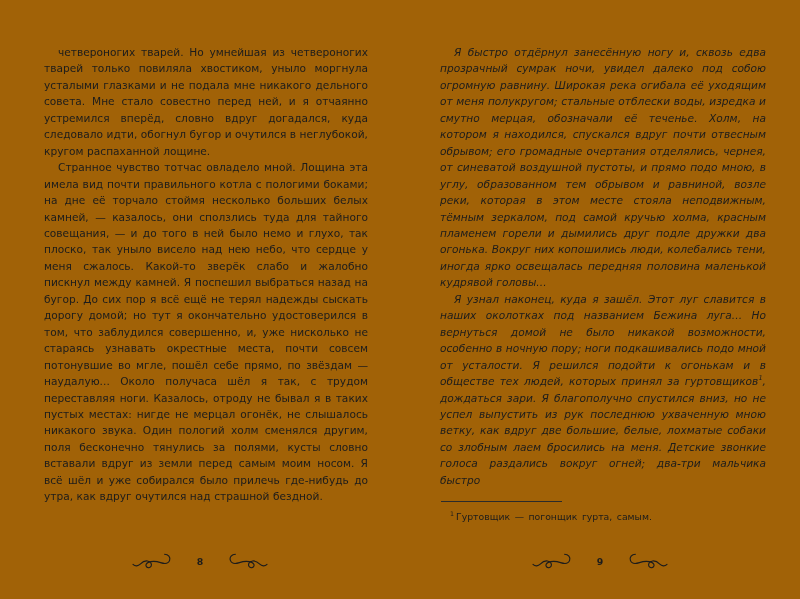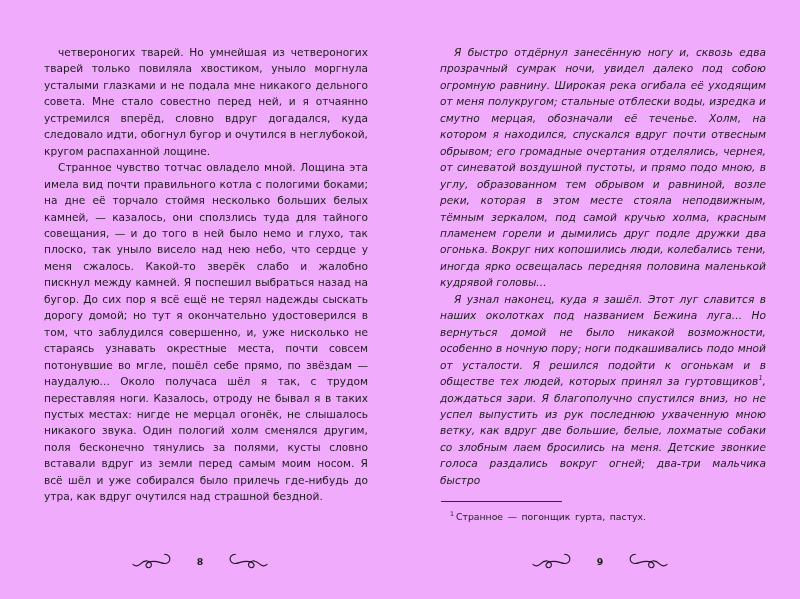--- a/index.html
+++ b/index.html
@@ -11,21 +11,21 @@
     width: 800px;
     height: 599px;
     overflow: hidden;
     font-family: "DejaVu Sans", sans-serif;
     color: #1c1c1c;
   }
   .spread {
     position: relative;
     width: 800px;
     height: 599px;
-    background: #f0abfc;
+    background: #a16207;
   }
   .page {
     position: absolute;
     top: 0;
     height: 599px;
   }
   .page-left  { left: 0px;   width: 400px; }
   .page-right { left: 400px; width: 400px; }
 
   .text-block {
@@ -143,21 +143,21 @@
 
   <div class="page page-right">
 
     <div class="text-block">
       <p class="para">Я быстро отдёрнул занесённую ногу и, сквозь едва прозрачный сумрак ночи, увидел далеко под собою огромную равнину. Широкая река огибала её уходящим от меня полукругом; стальные отблески воды, изредка и смутно мерцая, обозначали её теченье. Холм, на котором я находился, спускался вдруг почти отвесным обрывом; его громадные очертания отделялись, чернея, от синеватой воздушной пустоты, и прямо подо мною, в углу, образованном тем обрывом и равниной, возле реки, которая в этом месте стояла неподвижным, тёмным зеркалом, под самой кручью холма, красным пламенем горели и дымились друг подле дружки два огонька. Вокруг них копошились люди, колебались тени, иногда ярко освещалась передняя половина маленькой кудрявой головы...</p>
       <p class="para"><span>Я узнал наконец, куда я зашёл. Этот луг славится в наших околотках под названием Бежина луга... Но вернуться домой не было никакой возможности, особенно в ночную пору; ноги подкашивались подо мной от усталости. Я решился подойти к огонькам и в обществе тех людей, которых принял за гуртовщиков</span><sup class="fn-ref">1</sup><span>, дождаться зари. Я благополучно спустился вниз, но не успел выпустить из рук последнюю ухваченную мною ветку, как вдруг две большие, белые, лохматые собаки со злобным лаем бросились на меня. Детские звонкие голоса раздались вокруг огней; два-три мальчика быстро</span></p>
     </div>
 
     <div class="footnote-zone">
       <div class="footnote-rule"></div>
-      <p class="footnote-text"><sup>1</sup><span>Странное — погонщик гурта, пастух.</span></p>
+      <p class="footnote-text"><sup>1</sup><span>Гуртовщик — погонщик гурта, самым.</span></p>
     </div>
 
     <div class="folio">
       <span class="orn orn-left">
         <svg viewBox="0 0 46 18" width="46" height="18" aria-hidden="true">
           <path d="M2 12.3 C4.2 14.6, 7.2 14.2, 9.2 12.2 C11.4 10.0, 13.6 8.6, 16.4 9.0
                    C19.6 9.4, 21.0 12.0, 20.2 14.0 C19.4 15.9, 16.6 16.3, 15.4 14.7
                    C14.3 13.2, 15.3 11.2, 17.2 10.4 C20.8 8.9, 25.6 9.2, 29.6 10.6
                    C34.6 12.3, 37.6 11.2, 38.6 8.4 C39.8 5.0, 37.2 2.2, 33.6 2.2" fill="none" stroke="#1c1c1c" stroke-width="1.15" stroke-linecap="round"></path>
         </svg>

